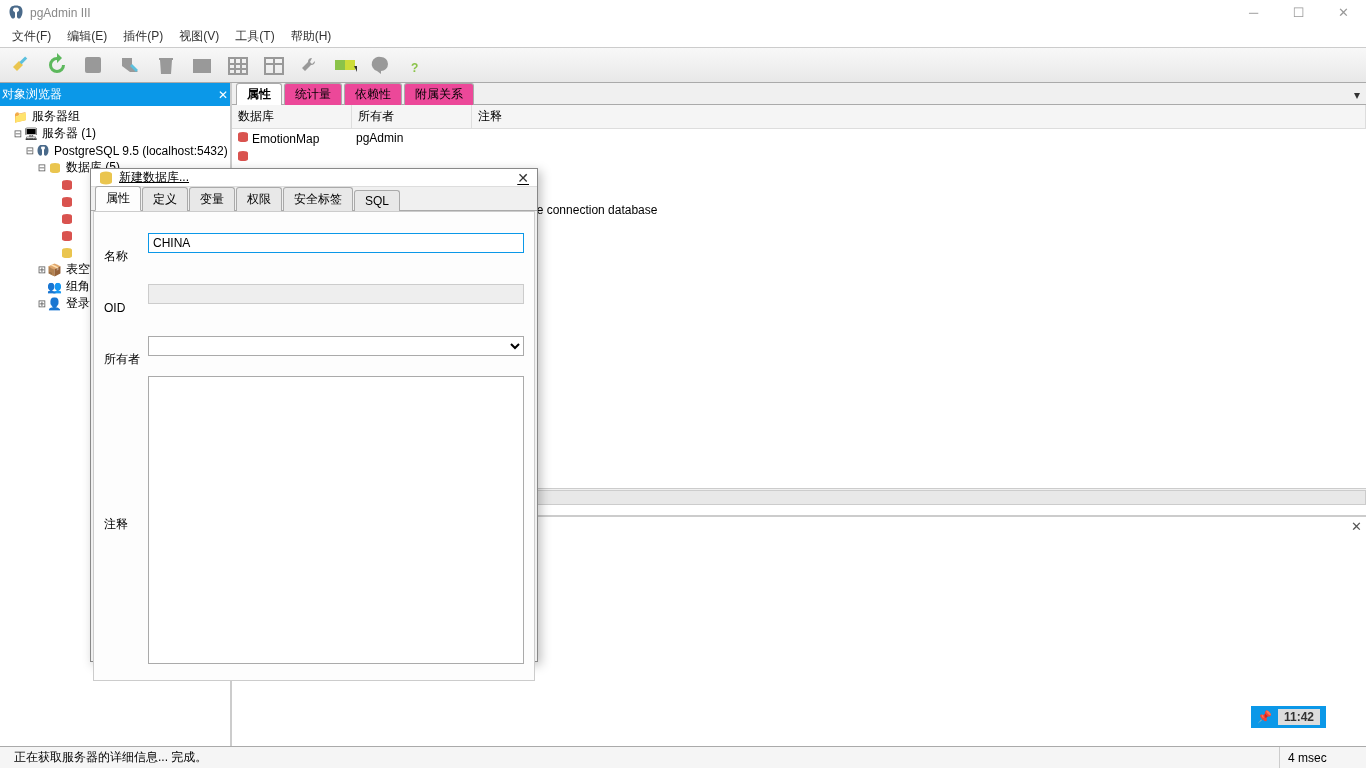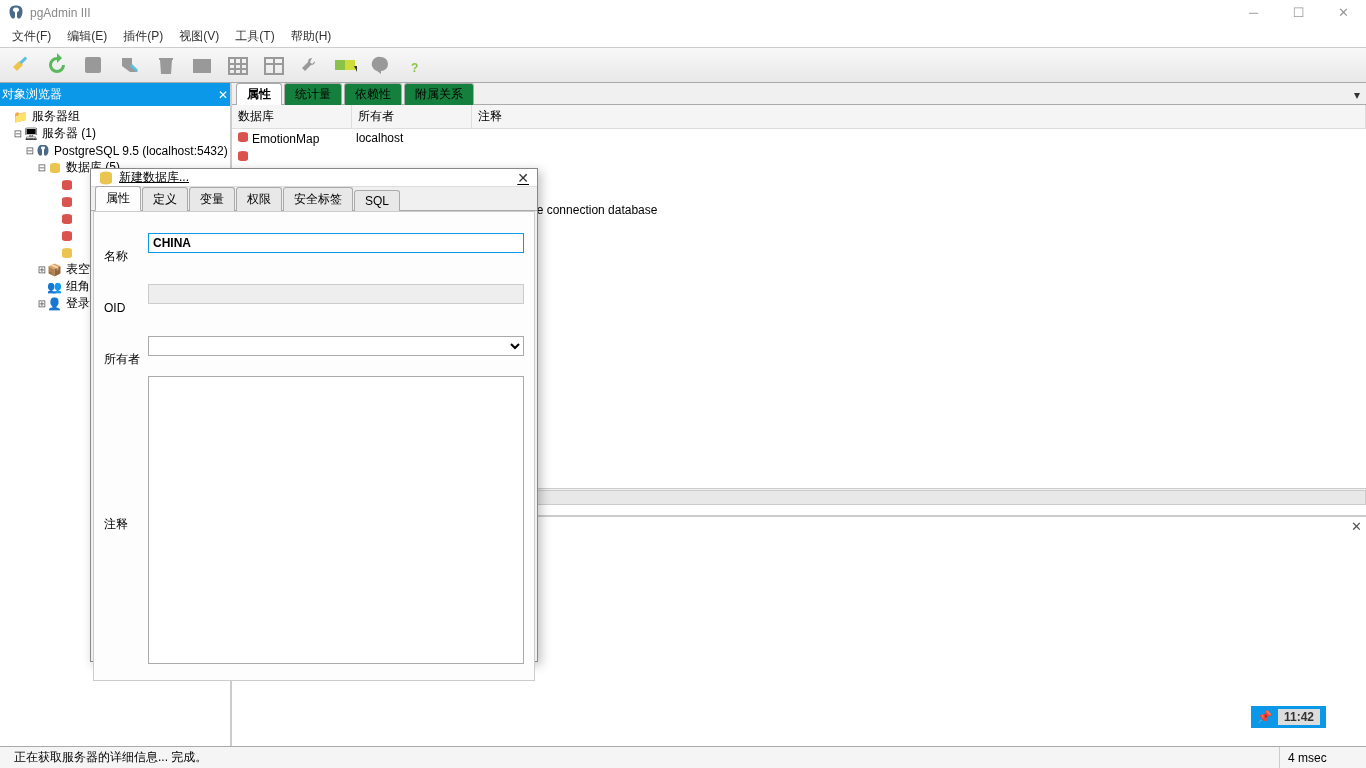--- a/index.html
+++ b/index.html
@@ -23,21 +23,21 @@
     .sidebar-header { background: #0b98e8; color: #fff; padding: 3px 2px; display: flex; justify-content: space-between; align-items: center; font-size: 12px; }
     .sidebar-header .close { cursor: pointer; }
     .tree { flex: 1; padding: 2px; overflow: hidden; font-size: 12px; }
     .tree-row { display: flex; align-items: center; height: 17px; white-space: nowrap; }
     .tree-row .exp { width: 12px; text-align: center; color: #555; font-size: 10px; display: inline-block; cursor: pointer; }
     .tree-row .lbl { margin-left: 2px; }
     .tree-icon { width: 14px; display: inline-flex; justify-content: center; margin-right: 2px; }
     
     .content { flex: 1; display: flex; flex-direction: column; position: relative; }
     .content-tabs { height: 22px; border-bottom: 1px solid #aaa; display: flex; align-items: flex-end; padding-left: 4px; background: #f0f0f0; }
-    .content-tabs .tab { padding: 2px 10px; border: 1px solid #aaa; border-bottom: none; background: #15803d; margin-right: 2px; border-radius: 3px 3px 0 0; cursor: pointer; position: relative; top: 1px; }
+    .content-tabs .tab { padding: 2px 10px; border: 1px solid #aaa; border-bottom: none; background: #ec4899; margin-right: 2px; border-radius: 3px 3px 0 0; cursor: pointer; position: relative; top: 1px; }
     .content-tabs .tab.active { background: #fff; font-weight: bold; }
     .content-tabs .drop { margin-left: auto; padding: 2px 6px; color: #333; }
     
     .grid { flex: 1; overflow: hidden; }
     .grid-header { display: flex; background: #f5f5f5; border-bottom: 1px solid #ddd; }
     .grid-header .col { padding: 3px 6px; border-right: 1px solid #ddd; }
     .grid-body .row { display: flex; padding: 1px 0; }
     .grid-body .cell { padding: 1px 4px; }
     .col-db { width: 120px; }
     .col-owner { width: 120px; }
@@ -58,21 +58,21 @@
     .dialog { position: absolute; left: 90px; top: 168px; width: 448px; height: 494px; background: #f0f0f0; border: 1px solid #888; box-shadow: 3px 3px 10px rgba(0,0,0,0.25); z-index: 100; display: flex; flex-direction: column; }
     .dlg-title { height: 28px; background: #fff; display: flex; align-items: center; padding: 0 8px; border-bottom: 1px solid #ddd; text-decoration: underline; }
     .dlg-title .icon { width: 14px; height: 14px; margin-right: 6px; }
     .dlg-title .close { margin-left: auto; font-size: 14px; color: #333; cursor: pointer; }
     .dlg-tabs { height: 24px; display: flex; align-items: flex-end; padding-left: 4px; background: #f0f0f0; border-bottom: 1px solid #aaa; }
     .dlg-tabs .tab { padding: 3px 10px; border: 1px solid #aaa; border-bottom: none; margin-right: 1px; border-radius: 3px 3px 0 0; cursor: pointer; font-size: 12px; background: #e8e8e8; position: relative; top: 1px; }
     .dlg-tabs .tab.active { background: #fdfdfd; border-bottom: 1px solid #fdfdfd; }
     .dlg-body { flex: 1; background: #fdfdfd; padding: 8px 10px; border: 1px solid #ccc; margin: 0 2px 2px 2px; }
     .form-row { display: flex; align-items: center; margin-bottom: 8px; }
     .form-row .label { width: 44px; margin-top: 28px; }
-    .form-row input[type=text] { flex: 1; border: 1px solid #0b98e8; padding: 2px 4px; height: 20px; font-weight: bold; }
+    .form-row input[type=text] { flex: 1; border: 1px solid #0b98e8; padding: 2px 4px; height: 20px; }
     .form-row input.dis { background: #eee; border: 1px solid #ccc; }
     .form-row select { flex: 1; border: 1px solid #aaa; height: 20px; background: #fff; }
     .form-row textarea { flex: 1; height: 288px; border: 1px solid #aaa; resize: none; padding: 2px; }
     .dlg-buttons { padding: 6px 8px; display: flex; background: #f0f0f0; }
     .dlg-buttons button { min-width: 70px; padding: 2px 10px; margin-left: 6px; border: 1px solid #888; background: linear-gradient(#fdfdfd, #e5e5e5); cursor: pointer; }
     .dlg-buttons .left { margin-right: auto; margin-left: 0; }
     
     .ic-elephant { fill: #4a6a8a; }
     .ic-db-yellow { fill: #eac54f; }
     .ic-db-red { fill: #d9534f; }
@@ -292,21 +292,21 @@
       </div>
       <div class="grid-body">
         <div class="row">
           <div class="cell col-db"><span class="tree-icon">
                 <svg width="12" height="12">
                   <ellipse cx="6" cy="3" rx="5" ry="2" class="ic-db-red"></ellipse>
                   <rect x="1" y="3" width="10" height="6" class="ic-db-red"></rect>
                   <ellipse cx="6" cy="9" rx="5" ry="2" class="ic-db-red"></ellipse>
                 </svg>
               </span><span>EmotionMap</span></div>
-          <div class="cell col-owner">localhost</div>
+          <div class="cell col-owner">pgAdmin</div>
           <div class="cell col-comment"></div>
         </div>
         <div class="row">
           <div class="cell col-db"><span class="tree-icon">
                 <svg width="12" height="12">
                   <ellipse cx="6" cy="3" rx="5" ry="2" class="ic-db-red"></ellipse>
                   <rect x="1" y="3" width="10" height="6" class="ic-db-red"></rect>
                   <ellipse cx="6" cy="9" rx="5" ry="2" class="ic-db-red"></ellipse>
                 </svg>
               </span></div>

